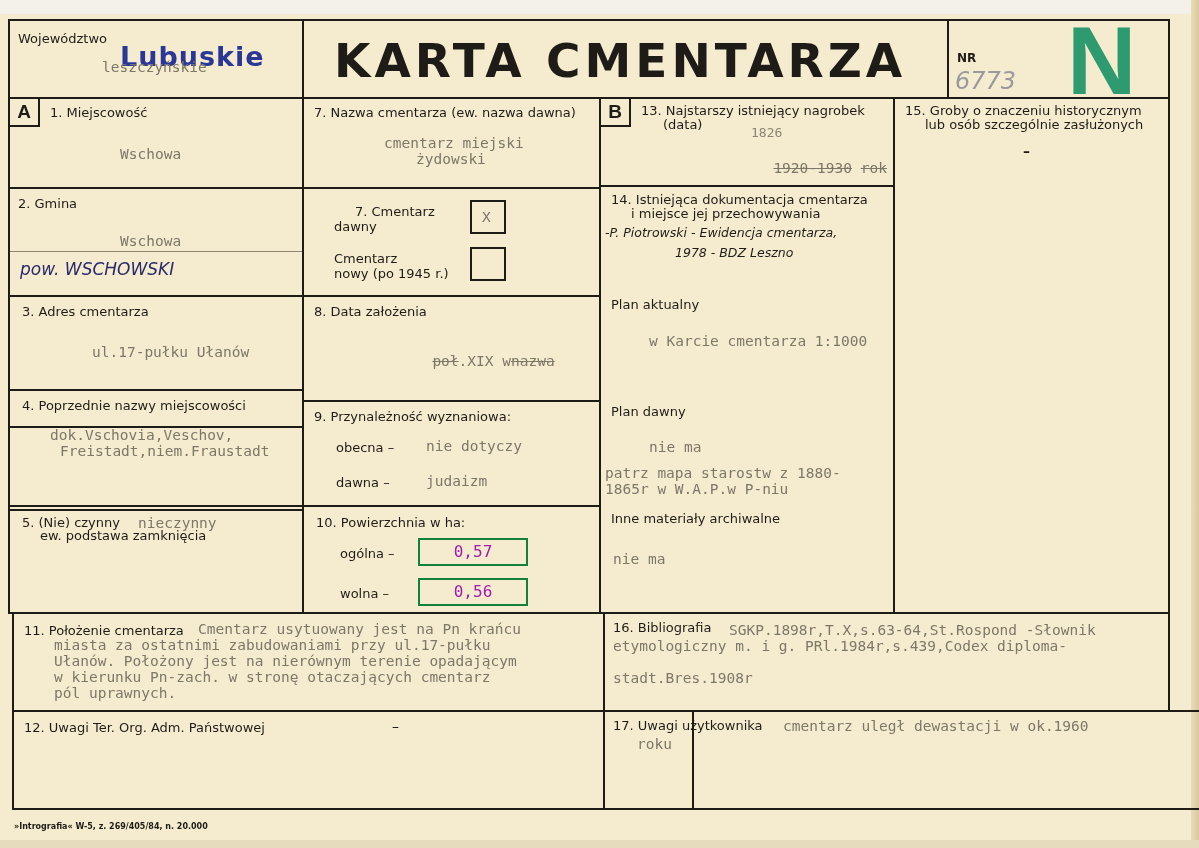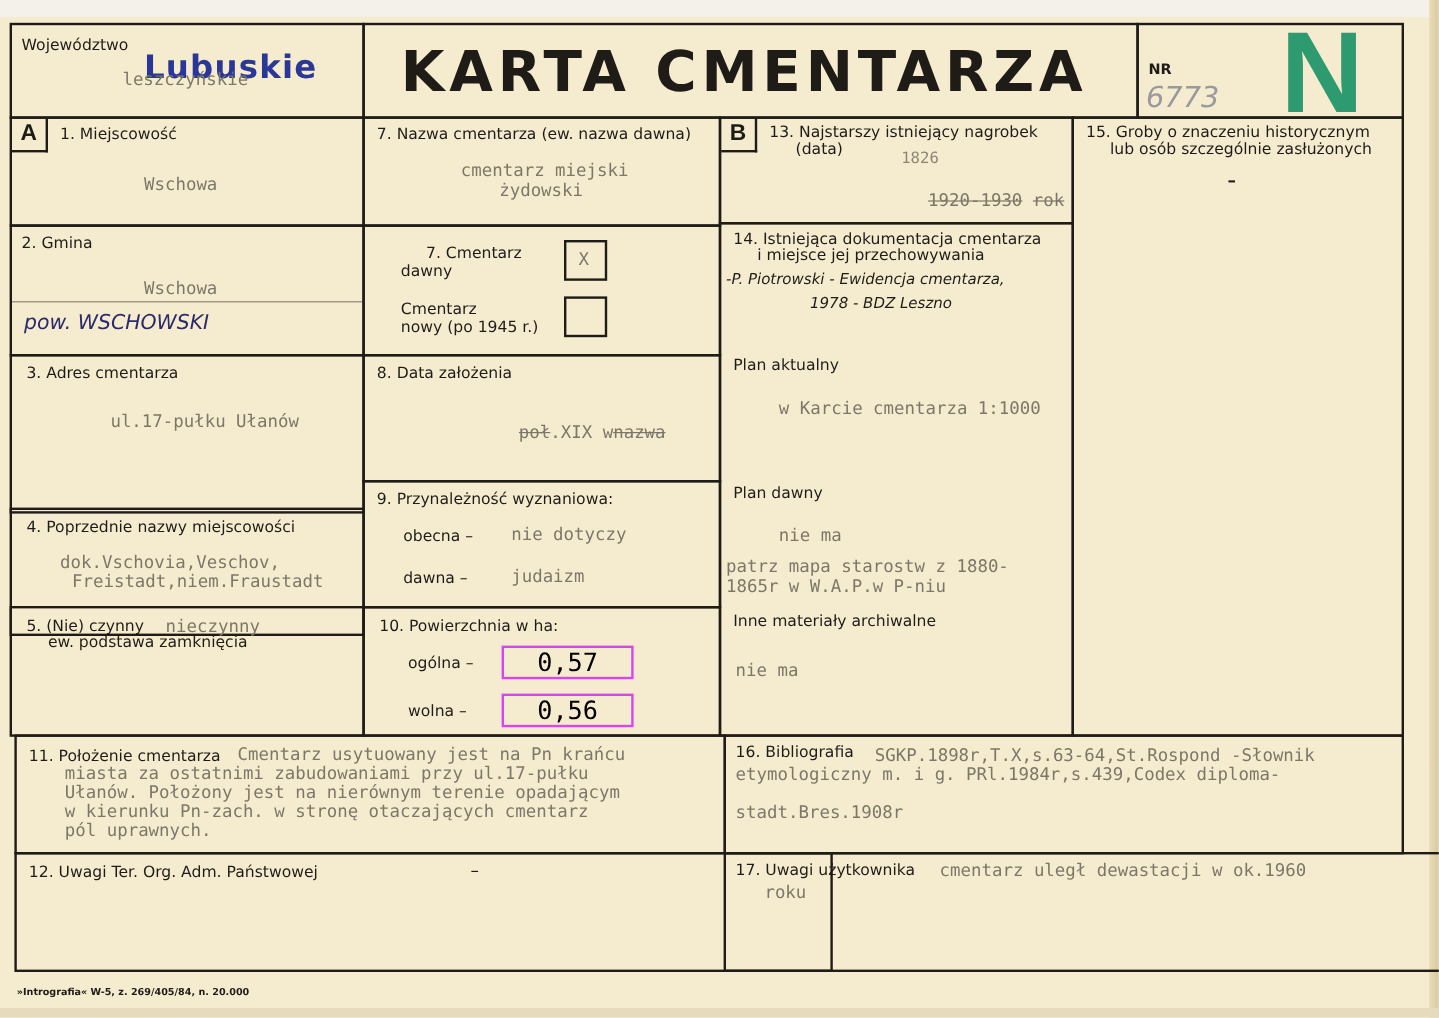--- a/index.html
+++ b/index.html
@@ -12,22 +12,22 @@
   .rightstrip { position:absolute; right:0; top:0; width:8px; height:848px; background:linear-gradient(90deg,#e9dcb8,#d9c9a0); }
   .bottomshade { position:absolute; left:0; bottom:0; width:1199px; height:8px; background:#e6dbbd; }
   .card { position:absolute; left:8px; top:19px; width:1162px; height:790px; }
   .cell { position:absolute; box-sizing:border-box; border:2px solid #1f1c17; }
   .lbl { position:absolute; font-size:13px; color:#1f1c17; line-height:15px; font-family:"DejaVu Sans", sans-serif; }
   .tw { position:absolute; font-family:"DejaVu Sans Mono","Liberation Mono", monospace; color:#7d7768; font-size:14.5px; line-height:16px; white-space:pre; }
   .hand { position:absolute; font-family:"DejaVu Sans", sans-serif; font-style:italic; color:#2b2a6b; }
   .secbox { position:absolute; width:30px; height:28px; box-sizing:border-box; border:2px solid #1f1c17; border-left:none; border-top:none;
             font-family:"Liberation Sans", sans-serif; font-weight:bold; font-size:19px; text-align:center; line-height:26px; color:#1f1c17; }
   .chk { position:absolute; box-sizing:border-box; border:2px solid #1f1c17; width:36px; height:34px; }
-  .valbox { position:absolute; box-sizing:border-box; border:2px solid #d946ef; width:110px; height:28px; text-align:center;
-            font-family:"DejaVu Sans Mono", monospace; color:#000000; font-size:21px; line-height:24px; }
+  .valbox { position:absolute; box-sizing:border-box; border:2px solid #15803d; width:110px; height:28px; text-align:center;
+            font-family:"DejaVu Sans Mono", monospace; color:#a21caf; font-size:16px; line-height:24px; }
   .strike { text-decoration:line-through; }
   .title { position:absolute; font-family:"DejaVu Sans", sans-serif; font-weight:bold; font-size:47px; letter-spacing:4px; color:#1f1c17; }
   .stamp { position:absolute; font-family:"DejaVu Sans", sans-serif; font-weight:bold; font-size:27px; color:#2b3796; letter-spacing:1px; }
   .bigN { position:absolute; font-family:"Liberation Sans", sans-serif; font-weight:bold; font-size:96px; color:#2e9a6f; line-height:80px; }
   .footer { position:absolute; left:14px; top:822px; font-size:8px; font-weight:bold; color:#1f1c17; }
   .dash { position:absolute; color:#1f1c17; font-size:14px; }
 </style>
 </head>
 <body>
 
@@ -58,21 +58,21 @@
   <div class="cell" style="left:0;top:168px;width:296px;height:110px;">
     <div class="lbl" style="left:8px;top:7px;">2. Gmina</div>
     <div class="tw" style="left:110px;top:44px;">Wschowa</div>
     <div style="position:absolute;left:0;top:62px;width:292px;border-top:1px solid #8c8574;"></div>
     <div class="hand" style="left:10px;top:70px;font-size:17px;">pow. WSCHOWSKI</div>
   </div>
   <div class="cell" style="left:0;top:276px;width:296px;height:133px;">
     <div class="lbl" style="left:12px;top:7px;">3. Adres cmentarza</div>
     <div class="tw" style="left:82px;top:47px;">ul.17-pułku Ułanów</div>
   </div>
-  <div class="cell" style="left:0;top:404px;width:296px;height:107px;">
+  <div class="cell" style="left:0;top:370px;width:296px;height:122px;">
     <div class="lbl" style="left:12px;top:7px;">4. Poprzednie nazwy miejscowości</div>
     <div class="tw" style="left:40px;top:36px;">dok.Vschovia,Veschov,</div>
     <div class="tw" style="left:50px;top:52px;">Freistadt,niem.Fraustadt</div>
   </div>
   <div class="cell" style="left:0;top:486px;width:296px;height:109px;">
     <div class="lbl" style="left:12px;top:8px;">5. (Nie) czynny</div>
     <div class="lbl" style="left:30px;top:21px;">ew. podstawa zamknięcia</div>
     <div class="tw" style="left:128px;top:8px;">nieczynny</div>
   </div>
 

